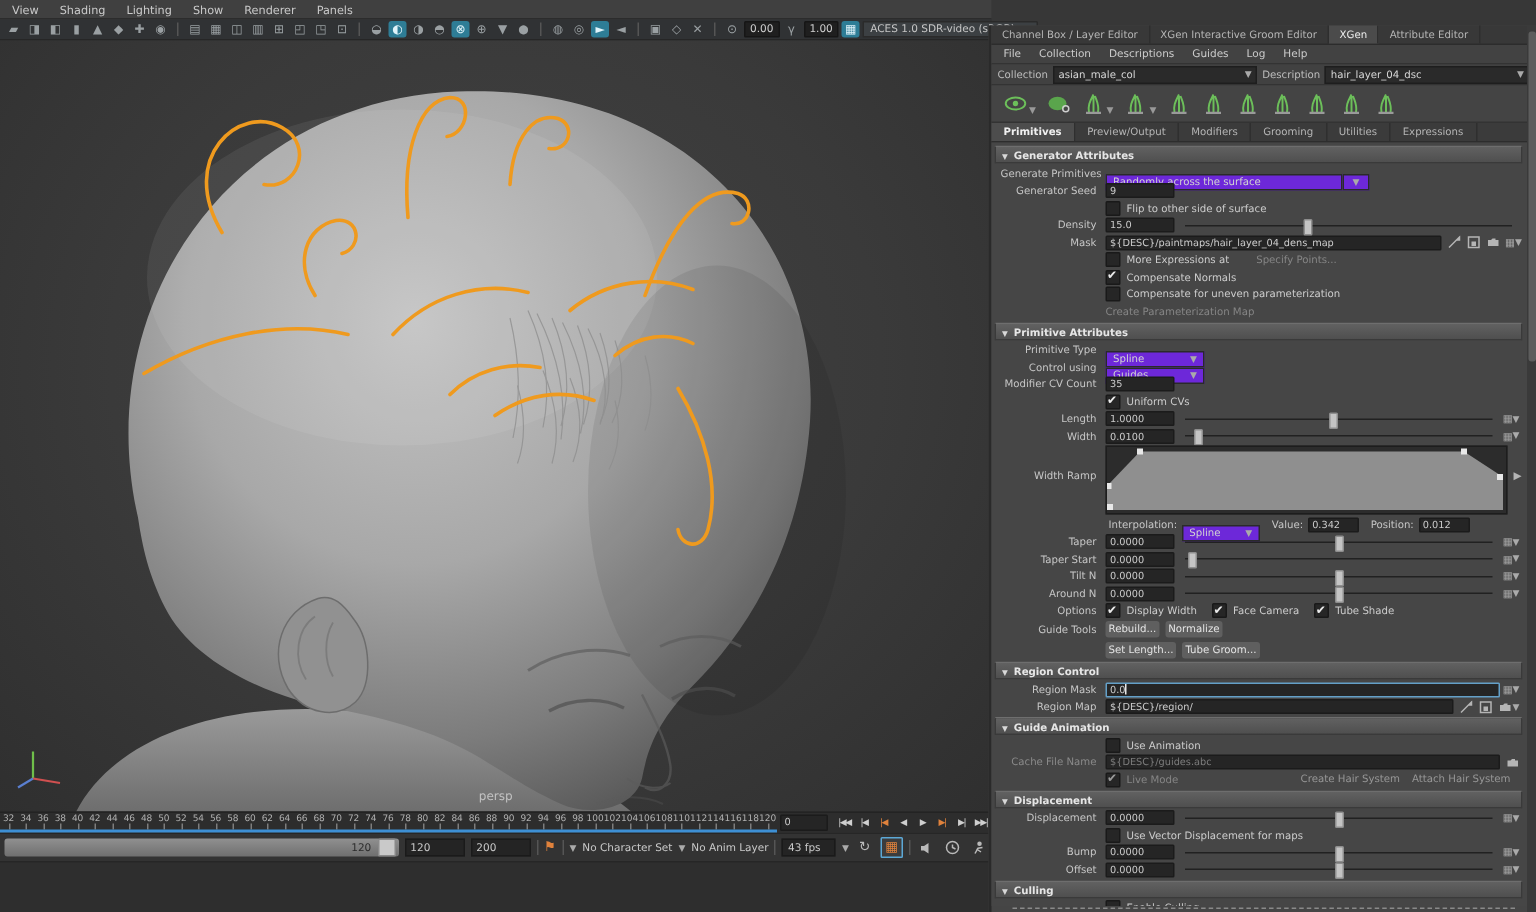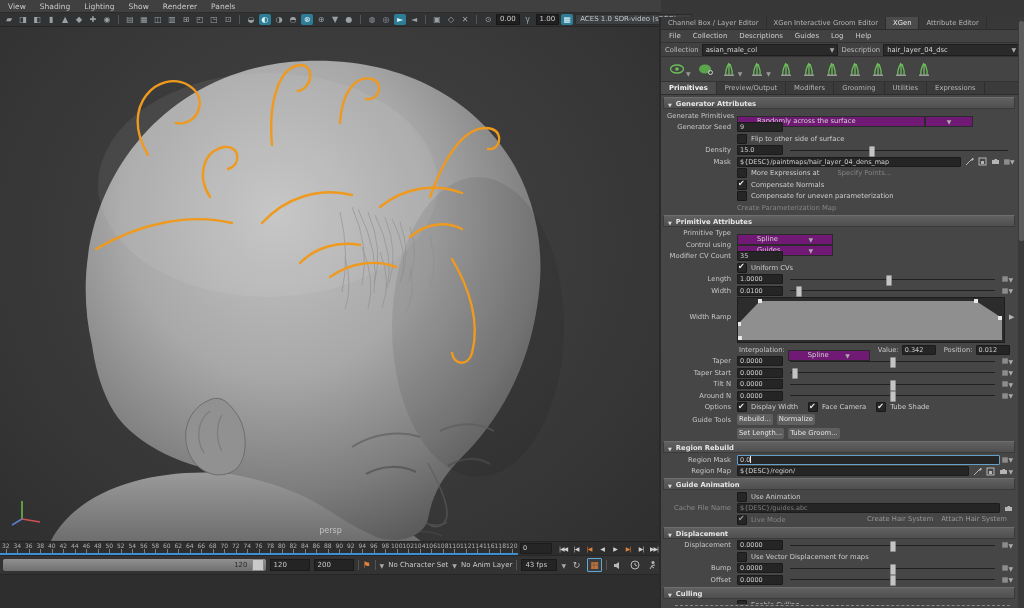--- a/index.html
+++ b/index.html
@@ -67,21 +67,21 @@
   .lbl{width:64px;text-align:right;margin-right:6px;font-size:6.8px;color:#c6c6c6;flex:none;white-space:nowrap;}
   .lbl.dis{color:#8a8a8a;}
   .fld{background:#252525;border:1px solid #1b1b1b;color:#cdcdcd;height:8px;line-height:8px;padding:0 2px;font-size:6.5px;border-radius:1px;}
   .fld.dis{color:#7c7c7c;}
   .num{width:40px;flex:none;}
   .grow{flex:1;}
   .slider{flex:1;height:9px;position:relative;margin:0 5px 0 7px;}
   .slider::before{content:"";position:absolute;left:0;right:0;top:4px;height:1px;background:#212121;}
   .handle{position:absolute;top:0;width:4px;height:9px;background:#c4c4c4;border:1px solid #8e8e8e;border-radius:1px;margin-left:-2px;}
   .map-ic{font-size:7px;color:#a8a8a8;flex:none;margin-left:2px;}
-  .dd{background:#701a75;border:1px solid #2a2a2a;height:9px;line-height:9px;font-size:6.8px;color:#d2d2d2;padding:0 19px;display:flex;align-items:center;justify-content:space-between;flex:none;margin-top:12px;}
+  .dd{background:#6d28d9;border:1px solid #2a2a2a;height:9px;line-height:9px;font-size:6.8px;color:#d2d2d2;padding:0 4px;display:flex;align-items:center;justify-content:space-between;flex:none;margin-top:12px;}
   .dd .dda{margin-left:6px;}
   .cb{width:8px;height:8px;background:#262626;border:1px solid #191919;border-radius:1px;margin-right:4px;position:relative;flex:none;}
   .cb.on::after{content:"✔";position:absolute;left:0px;top:-1.5px;font-size:8px;color:#ececec;}
   .cb.on.dim::after{color:#9a9a9a;}
   .cbl{font-size:6.8px;color:#cccccc;}
   .cbl.dis{color:#858585;}
   .btn{background:#5f5f5f;border-radius:2px;height:11px;line-height:11px;font-size:6.8px;color:#e4e4e4;padding:0 2px;margin-right:4px;flex:none;}
   .btn.flat{background:none;color:#969696;}
   .icbtn{width:10px;height:9px;margin-left:3px;flex:none;display:flex;align-items:center;justify-content:center;}
   .caret{display:inline-block;width:1px;height:7px;background:#e8e8e8;vertical-align:-1px;}
@@ -655,21 +655,21 @@
         <div class="row" style="height:12px">
           <span class="lbl"></span>
           <span class="btn">Set Length...</span>
           <span class="btn">Tube Groom...</span>
         </div>
       </div>
 
       <div class="sec">
         <div class="sec-h">
           <span class="arr">▼</span>
-          <span class="st">Region Rebuild</span>
+          <span class="st">Region Control</span>
         </div>
         <div class="row">
           <span class="lbl">Region Mask</span>
           <span class="fld grow" style="border-color:#64a0c8"><span>0.0</span><span class="caret"></span></span>
           <span class="map-ic">▦</span>
             <span class="dda">▼</span>
         </div>
         <div class="row">
           <span class="lbl">Region Map</span>
           <span class="fld grow">${DESC}/region/</span>

